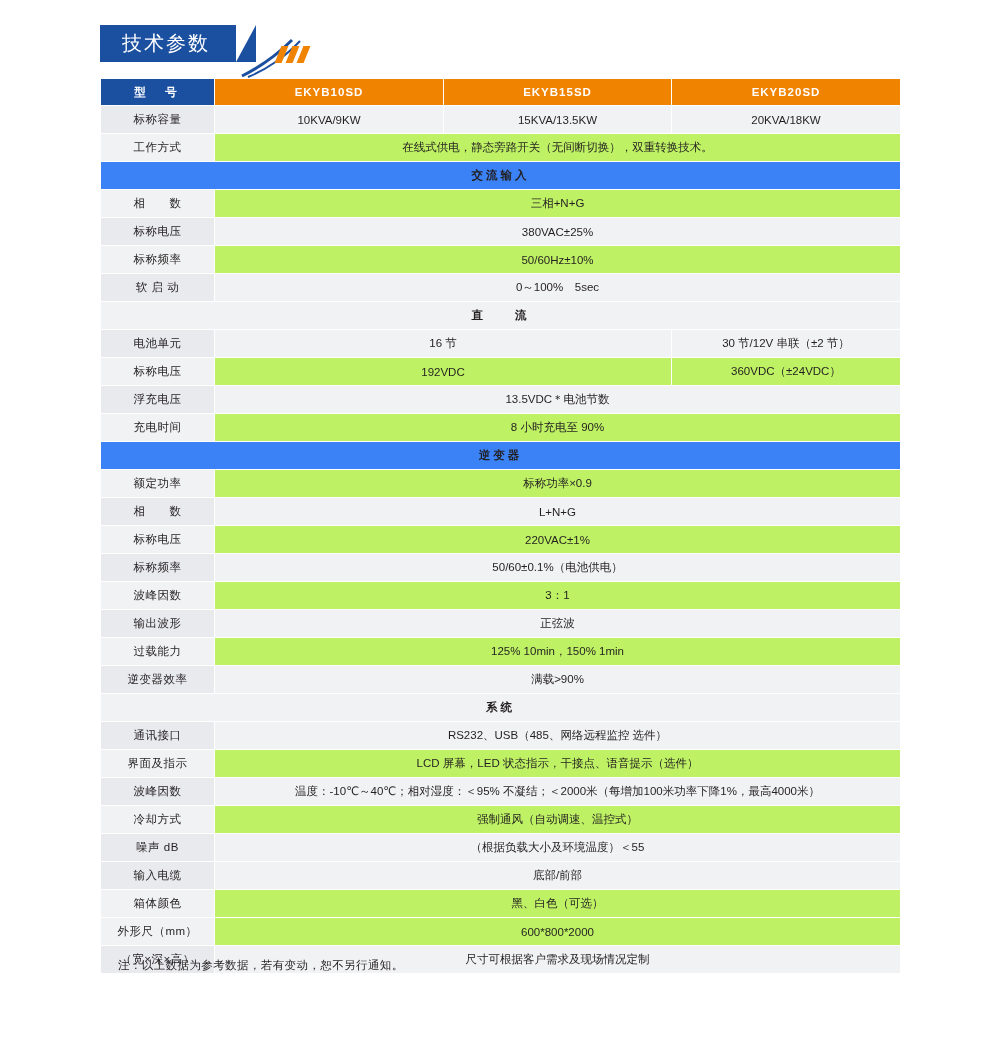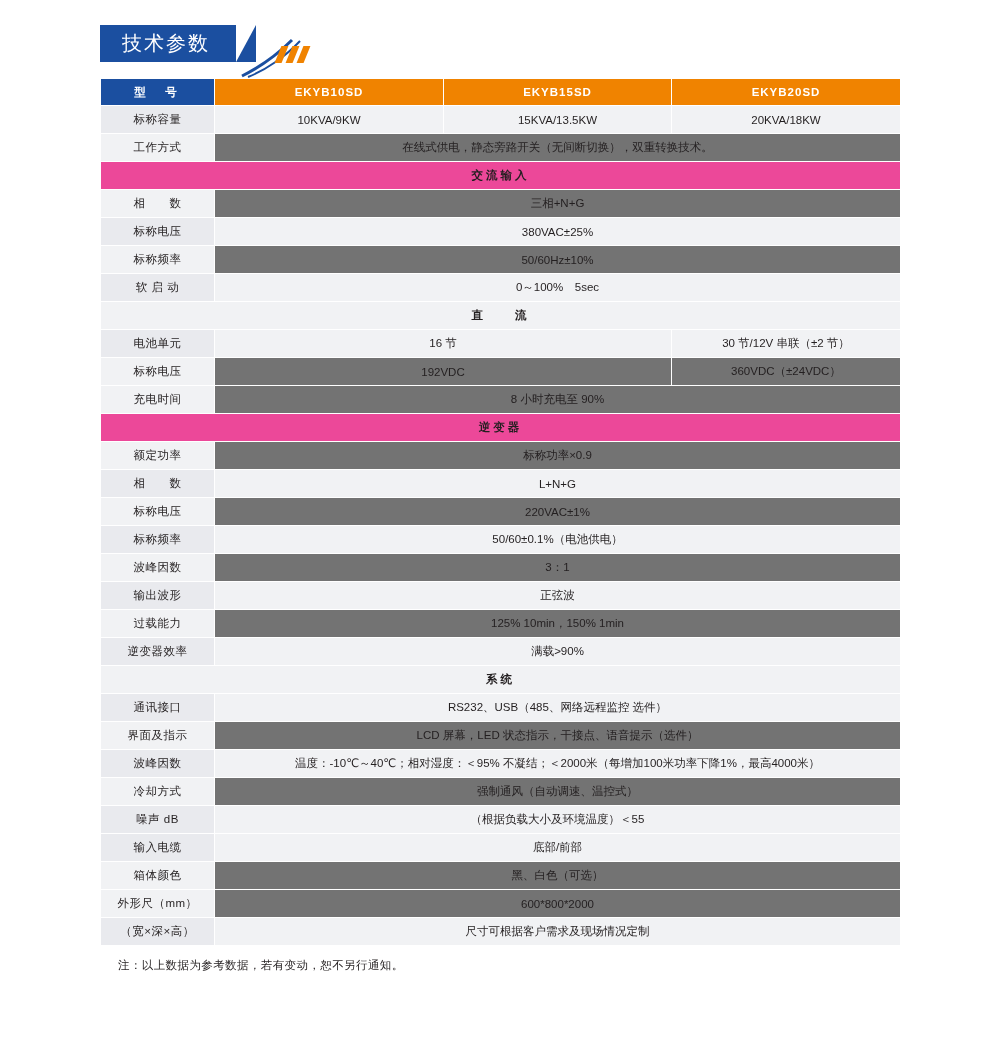--- a/index.html
+++ b/index.html
@@ -93,42 +93,42 @@
     color: #231f20;
   }
   .lbl {
     width: 114px;
     background: #e9eaee;
     font-size: 11.5px;
     letter-spacing: 0.5px;
   }
   .lbl.alt { background: #f1f2f4; }
   .val { background: #f1f2f4; }
-  .val.alt { background: #737373; }
+  .val.alt { background: #bef264; }
 
   
   tr.head td {
     height: 26px;
     font-weight: bold;
     letter-spacing: 1px;
   }
   tr.head td.lbl-head {
     background: #1b4fa0;
     color: #ffffff;
     letter-spacing: 4px;
   }
   tr.head td.model {
     background: #f08300;
     color: #ffffff;
     font-size: 11.5px;
   }
 
   
   tr.section td {
-    background: #ec4899;
+    background: #3b82f6;
     font-weight: bold;
     letter-spacing: 3px;
     height: 27px;
   }
   tr.section.alt td { background: #f1f2f4; text-align: center; }
 
   .note {
     position: absolute;
     left: 118px;
     top: 958px;
@@ -209,20 +209,24 @@
         <td class="lbl">电池单元</td>
         <td class="val" colspan="2">16 节</td>
         <td class="val">30 节/12V 串联（±2 节）</td>
       </tr>
       <tr>
         <td class="lbl alt">标称电压</td>
         <td class="val alt" colspan="2">192VDC</td>
         <td class="val alt">360VDC（±24VDC）</td>
       </tr>
       <tr>
+        <td class="lbl">浮充电压</td>
+        <td class="val" colspan="3">13.5VDC＊电池节数</td>
+      </tr>
+      <tr>
         <td class="lbl alt">充电时间</td>
         <td class="val alt" colspan="3">8 小时充电至 90%</td>
       </tr>
 
       <tr class="section">
         <td colspan="4">逆变器</td>
       </tr>
       <tr>
         <td class="lbl alt">额定功率</td>
         <td class="val alt" colspan="3">标称功率×0.9</td>

